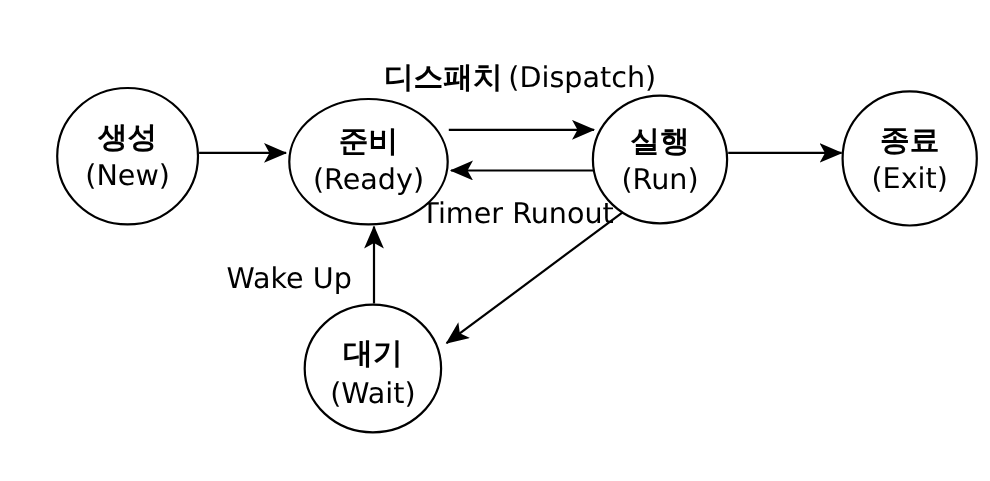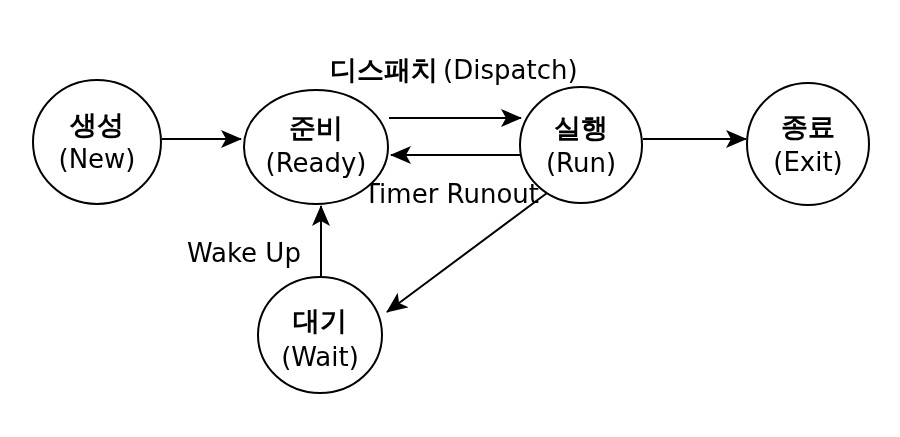--- a/index.html
+++ b/index.html
@@ -11,20 +11,21 @@
     width: 900px;
     height: 437px;
     overflow: hidden;
     font-family: "DejaVu Sans", "Liberation Sans", sans-serif;
   }
   .diagram-wrap {
     position: relative;
     width: 780px;
     height: 437px;
     background: #ffffff;
+    padding-left: 19px;
   }
   svg text {
     fill: #000000;
     font-family: "DejaVu Sans", "Liberation Sans", sans-serif;
   }
   .node-ko {
     font-size: 27px;
     font-weight: bold;
     text-anchor: middle;
   }

